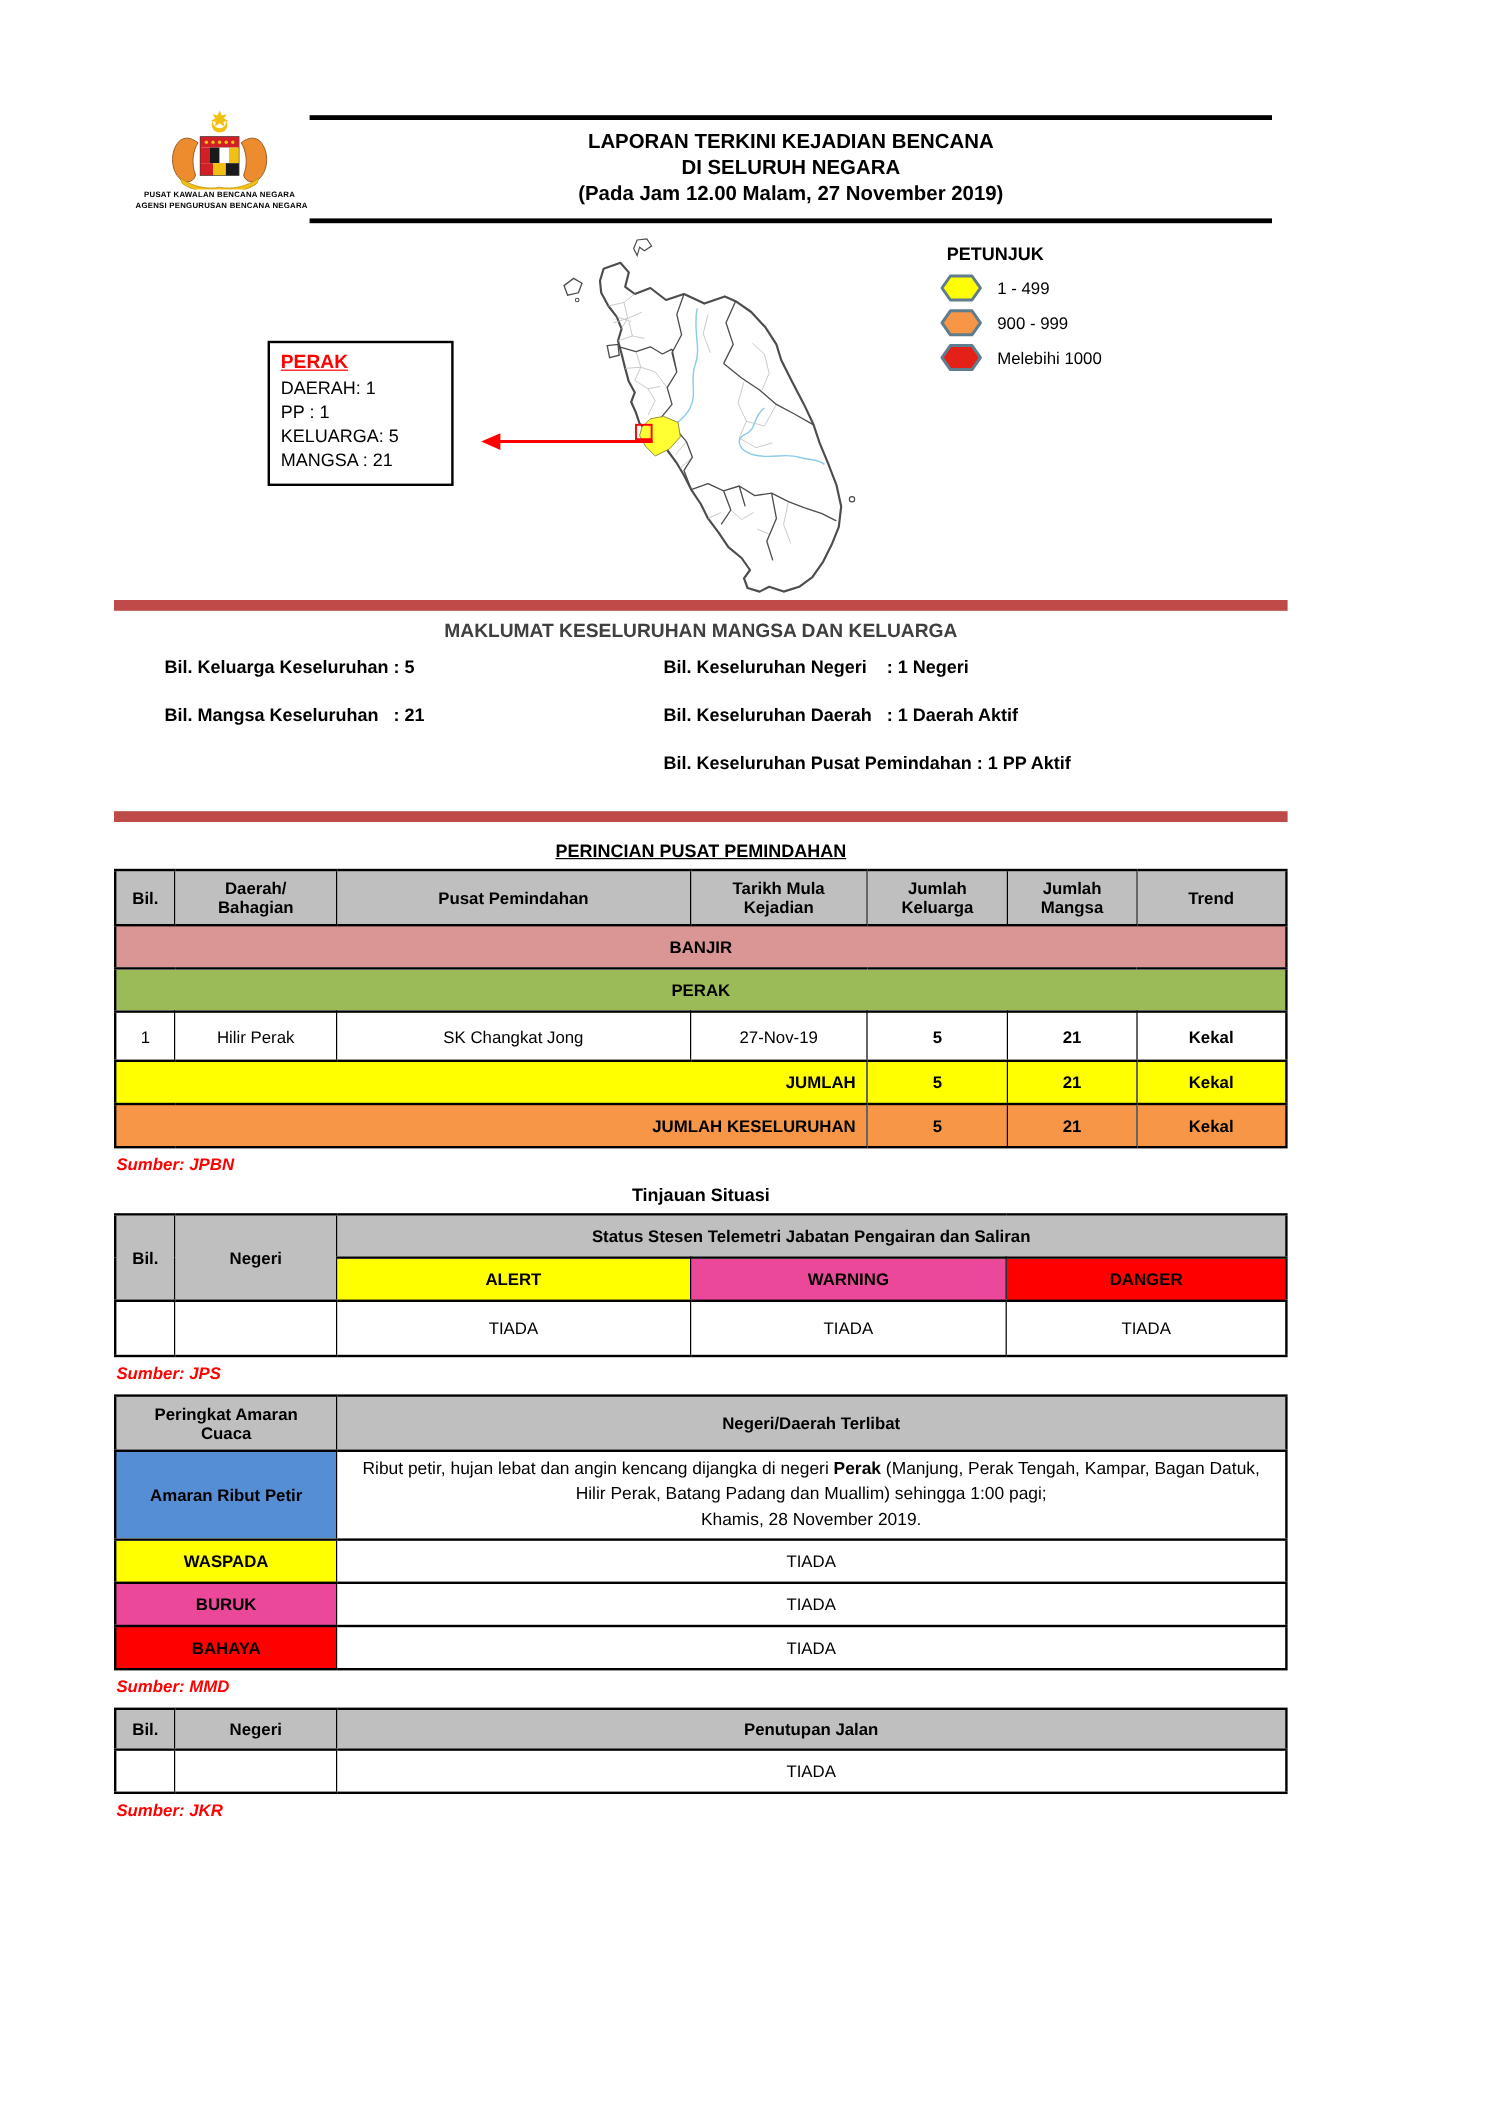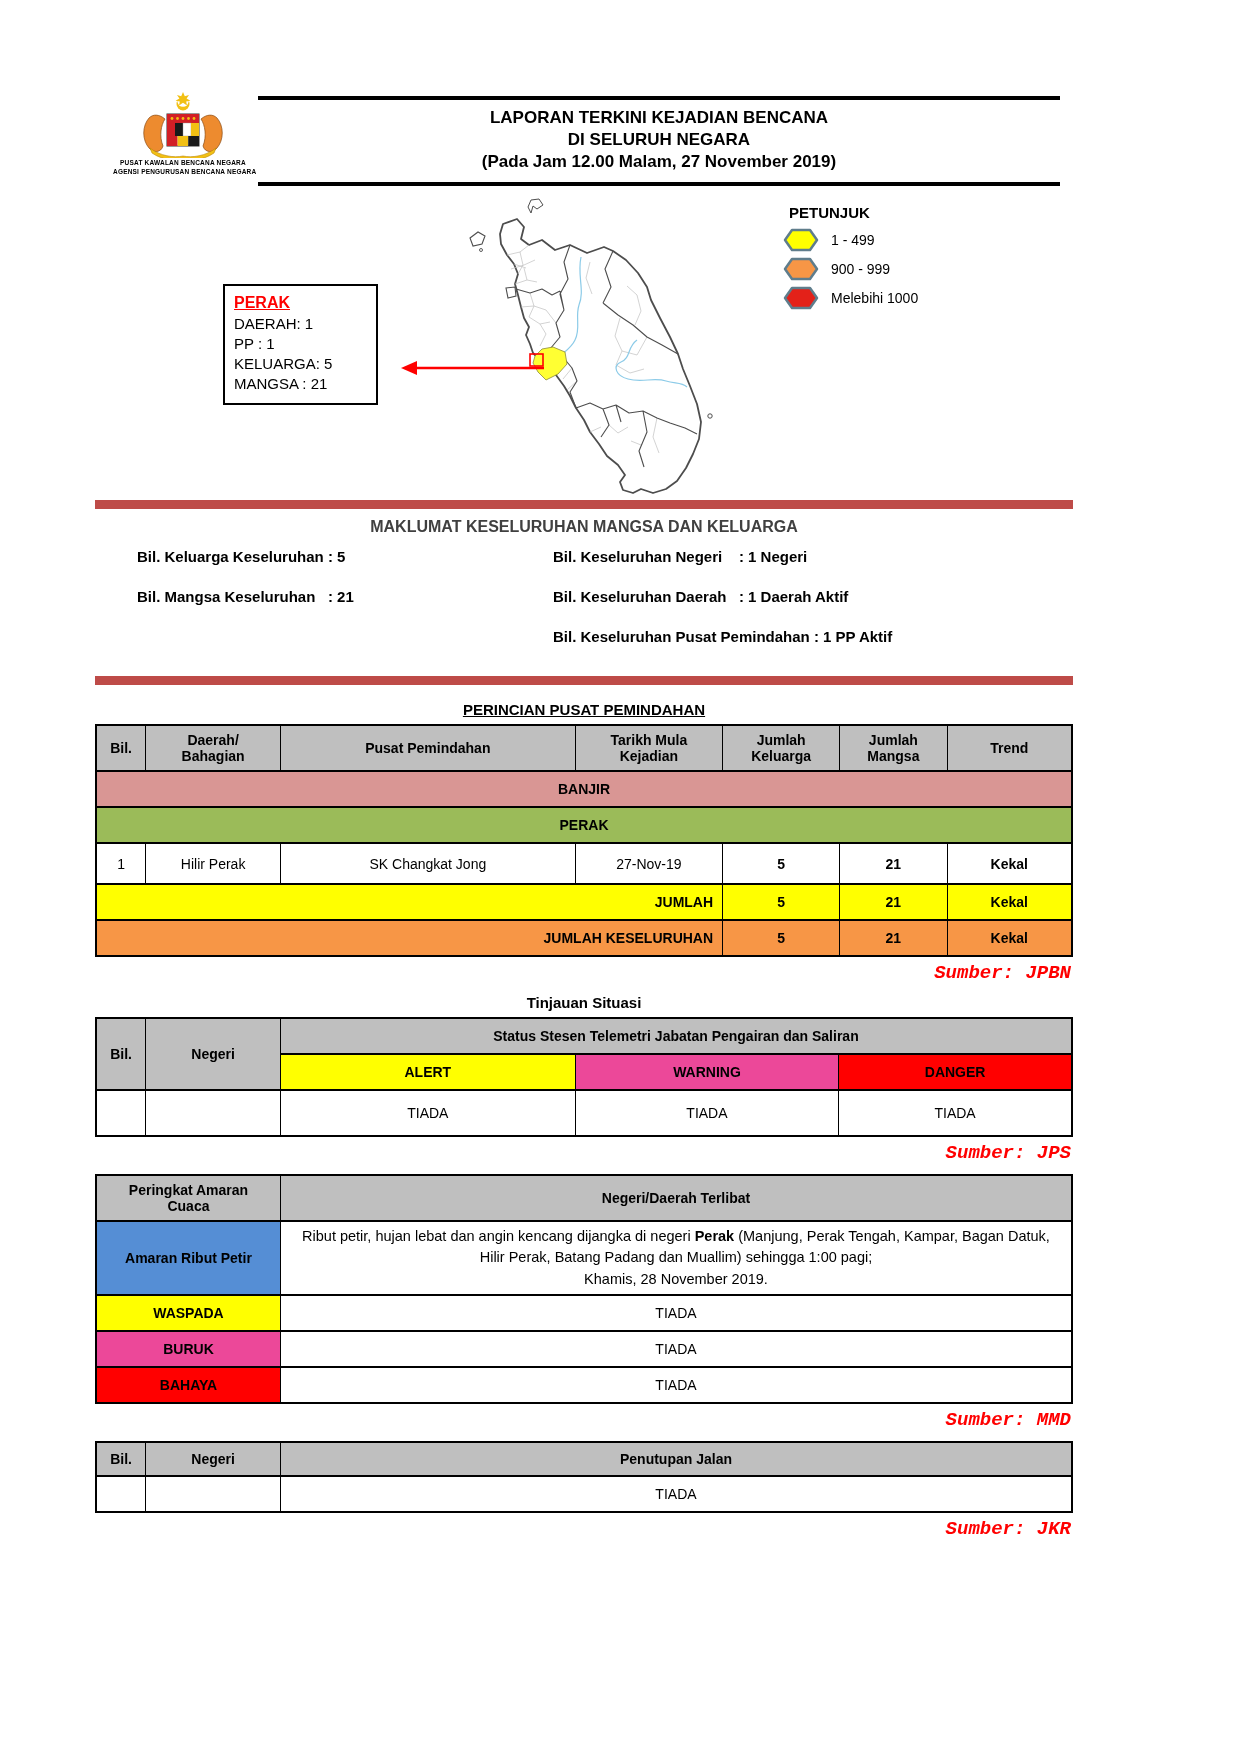--- a/index.html
+++ b/index.html
@@ -61,21 +61,21 @@
   .orange{ background: #F79646; }
   .amber { background: #ec4899; }
   .red   { background: #FF0000; }
   .blue  { background: #558ED5; }
   .bold  { font-weight: bold; }
   .right { text-align: right; padding-right: 9px; }
   .h-head { height: 46px; }
   .h-sm   { height: 36px; margin-left: 20px; }
   .h-data { height: 41px; }
   .h-tall { height: 74px; }
-  .source { text-align: right; color: #FF0000; font-weight: bold; font-style: italic; font-size: 19px; margin: 5px 2px 10px; font-family: Liberation Mono, monospace; }
+  .source { color: #FF0000; font-weight: bold; font-style: italic; font-size: 14px; margin: 5px 2px 10px; }
   .wx-text { font-size: 14.5px; line-height: 1.45; padding: 4px 10px; }
 </style>
 </head>
 <body>
 
 <div class="content">
 
   <div class="header">
     <div class="logo-wrap">
       <svg width="98" height="66" viewBox="0 0 98 66">

